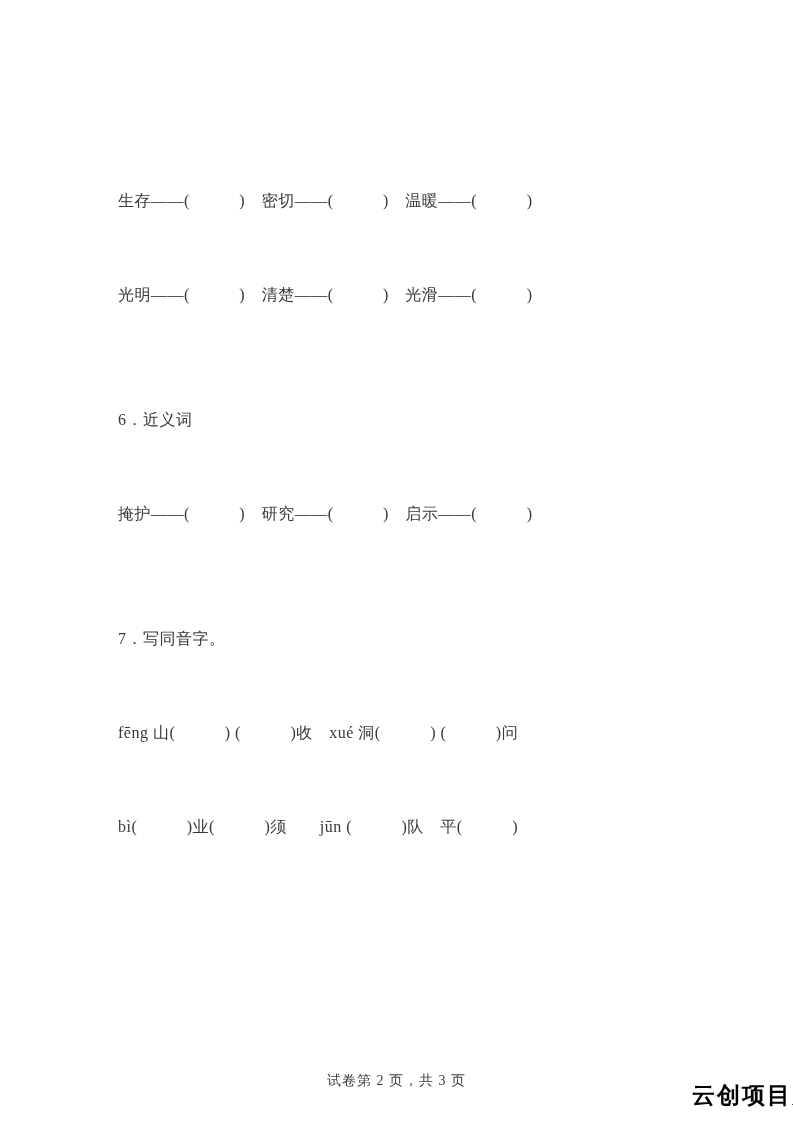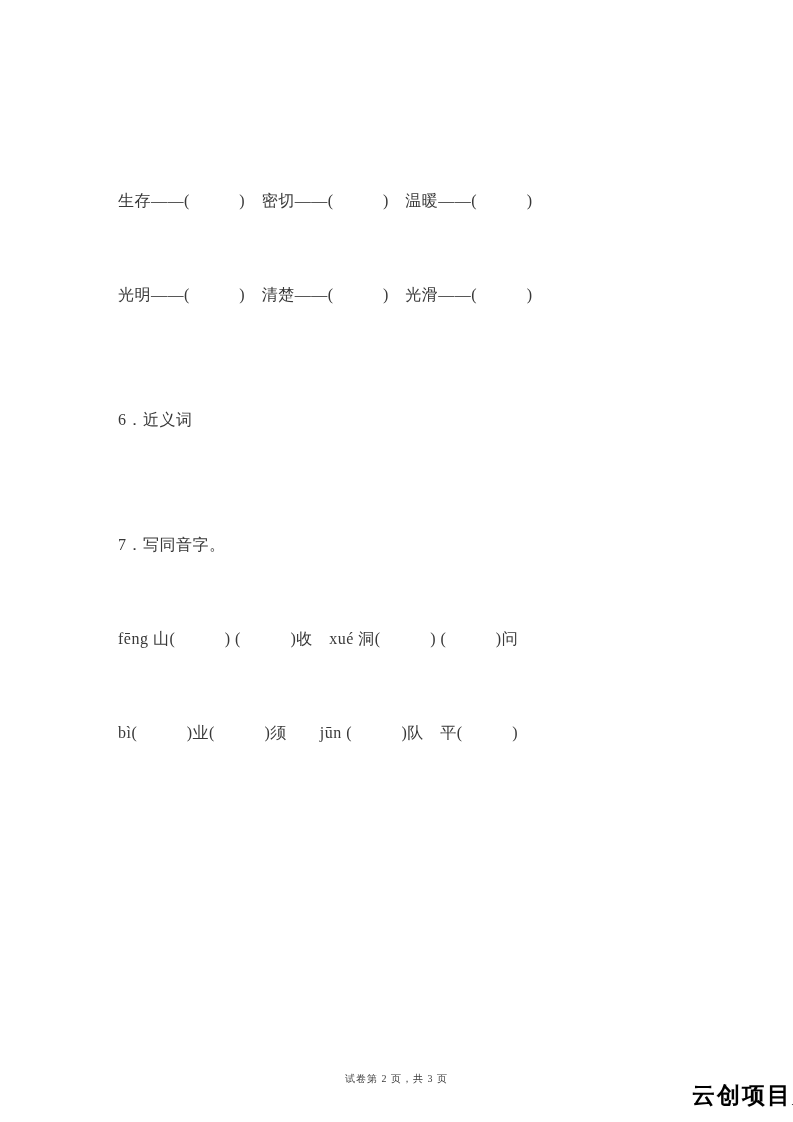--- a/index.html
+++ b/index.html
@@ -28,21 +28,21 @@
   .line, .title {
     height: 31.3px;
     letter-spacing: 0.5px;
   }
   .footer {
     position: absolute;
     left: 0;
     top: 1072px;
     width: 100%;
     text-align: center;
-    font-size: 10px;
+    font-size: 14px;
     color: #3c3c3c;
     letter-spacing: 1px;
   }
   .watermark {
     position: absolute;
     left: 692px;
     top: 1080px;
     font-family: "DejaVu Sans", "Liberation Sans", sans-serif;
     font-weight: 900;
     font-size: 23px;
@@ -54,20 +54,21 @@
 </head>
 <body>
 
 <div class="page">
   <div class="content">
 
     <div class="line">生存——(　　　)　密切——(　　　)　温暖——(　　　)</div>
     <div class="line">光明——(　　　)　清楚——(　　　)　光滑——(　　　)</div>
 
     <div class="title">6．近义词</div>
+    <div class="line">掩护——(　　　)　研究——(　　　)　启示——(　　　)</div>
 
     <div class="title">7．写同音字。</div>
     <div class="line">fēng 山(　　　) (　　　)收　xué 洞(　　　) (　　　)问</div>
     <div class="line">bì(　　　)业(　　　)须　　jūn (　　　)队　平(　　　)</div>
 
     
     
     
     
     

